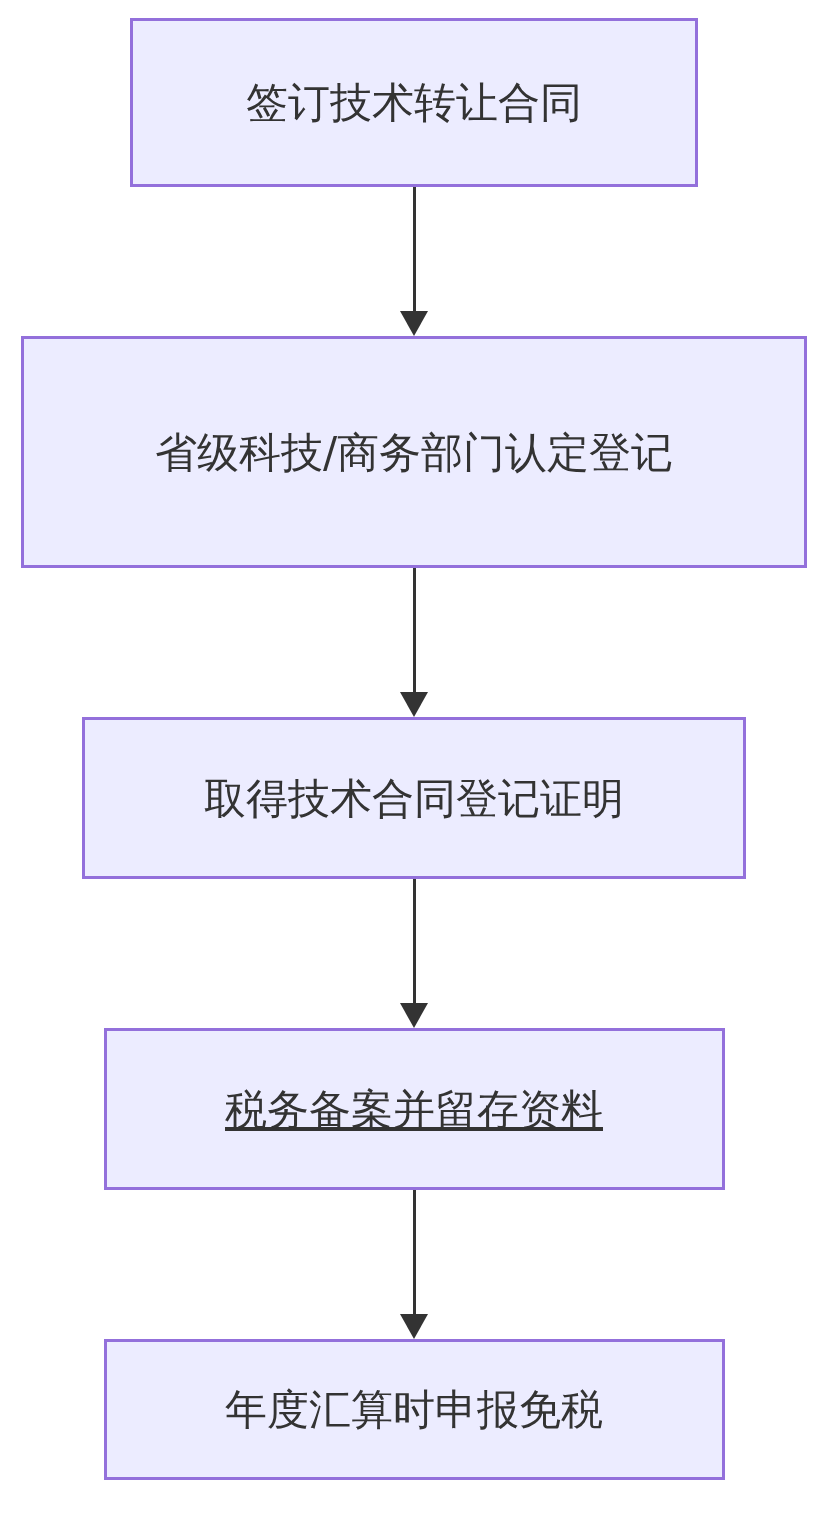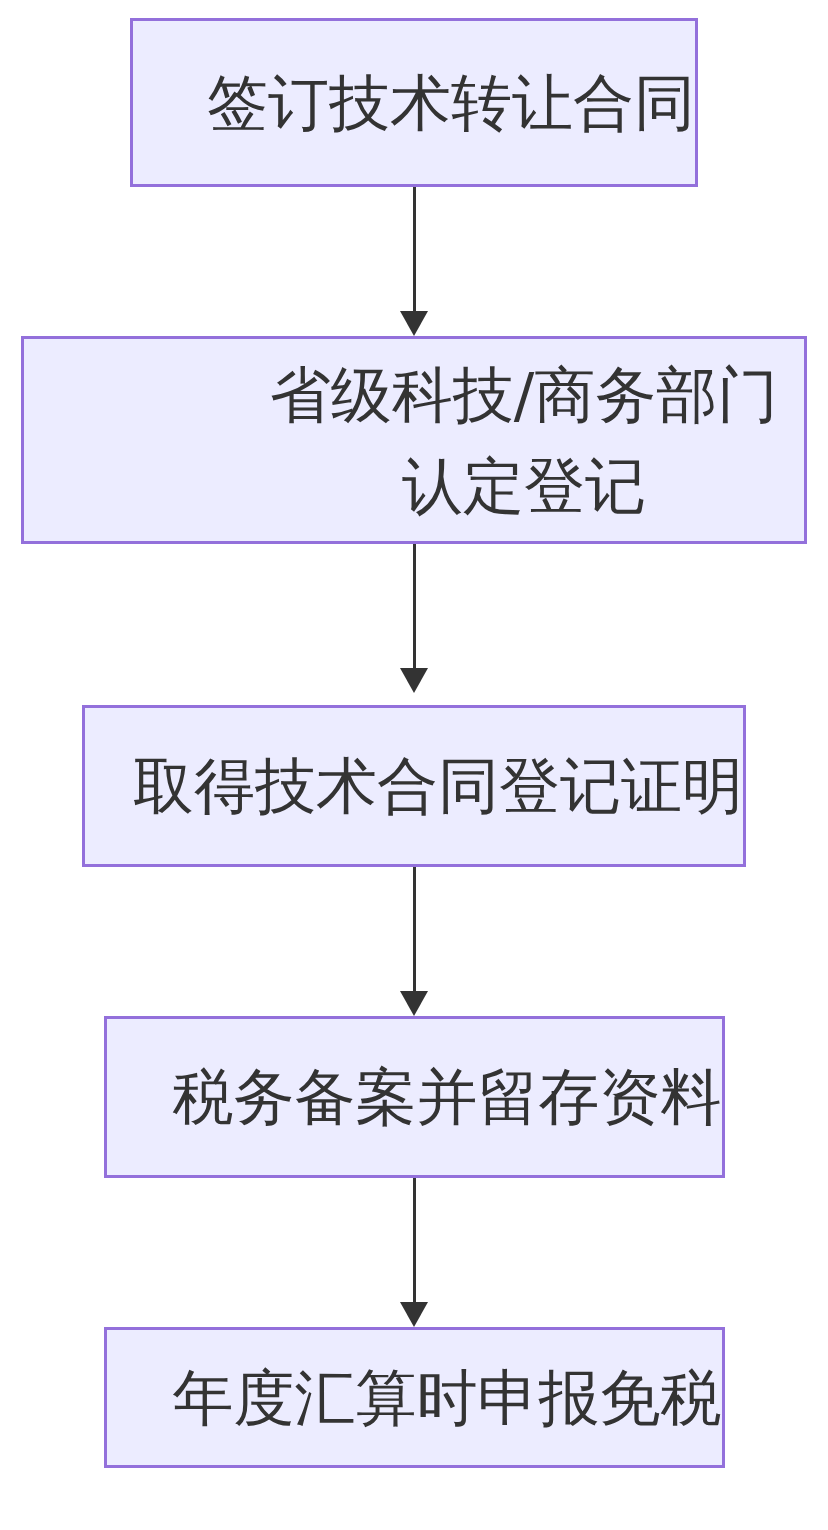--- a/index.html
+++ b/index.html
@@ -25,32 +25,32 @@
     flex-direction:column;
     align-items:center;
     padding-top:18px;
   }
   .node{
     background:var(--node-fill);
     border:3px solid var(--node-border);
     color:var(--text-color);
     display:flex;
     align-items:center;
-    justify-content:flex-end;
+    justify-content:center;
     text-align:center;
-    font-size:61px;
+    font-size:42px;
     line-height:1.5;
     flex:0 0 auto;
   }
   .node .label{display:block;}
   .n1{width:568px;height:169px;}
-  .n2{width:786px;height:208px;}
+  .n2{width:786px;height:232px;}
   .n2 .label{max-width:560px;}
-  .n3{width:664px;height:162px;margin-top:12px;}
-  .n4{width:621px;height:162px;}
+  .n3{width:664px;height:162px;}
+  .n4{width:621px;height:162px;text-decoration:underline;}
   .n5{width:621px;height:141px;}
   .edge{
     height:149px;
     width:28px;
     display:flex;
     flex-direction:column;
     align-items:center;
     flex:0 0 auto;
   }
   .edge .shaft{

